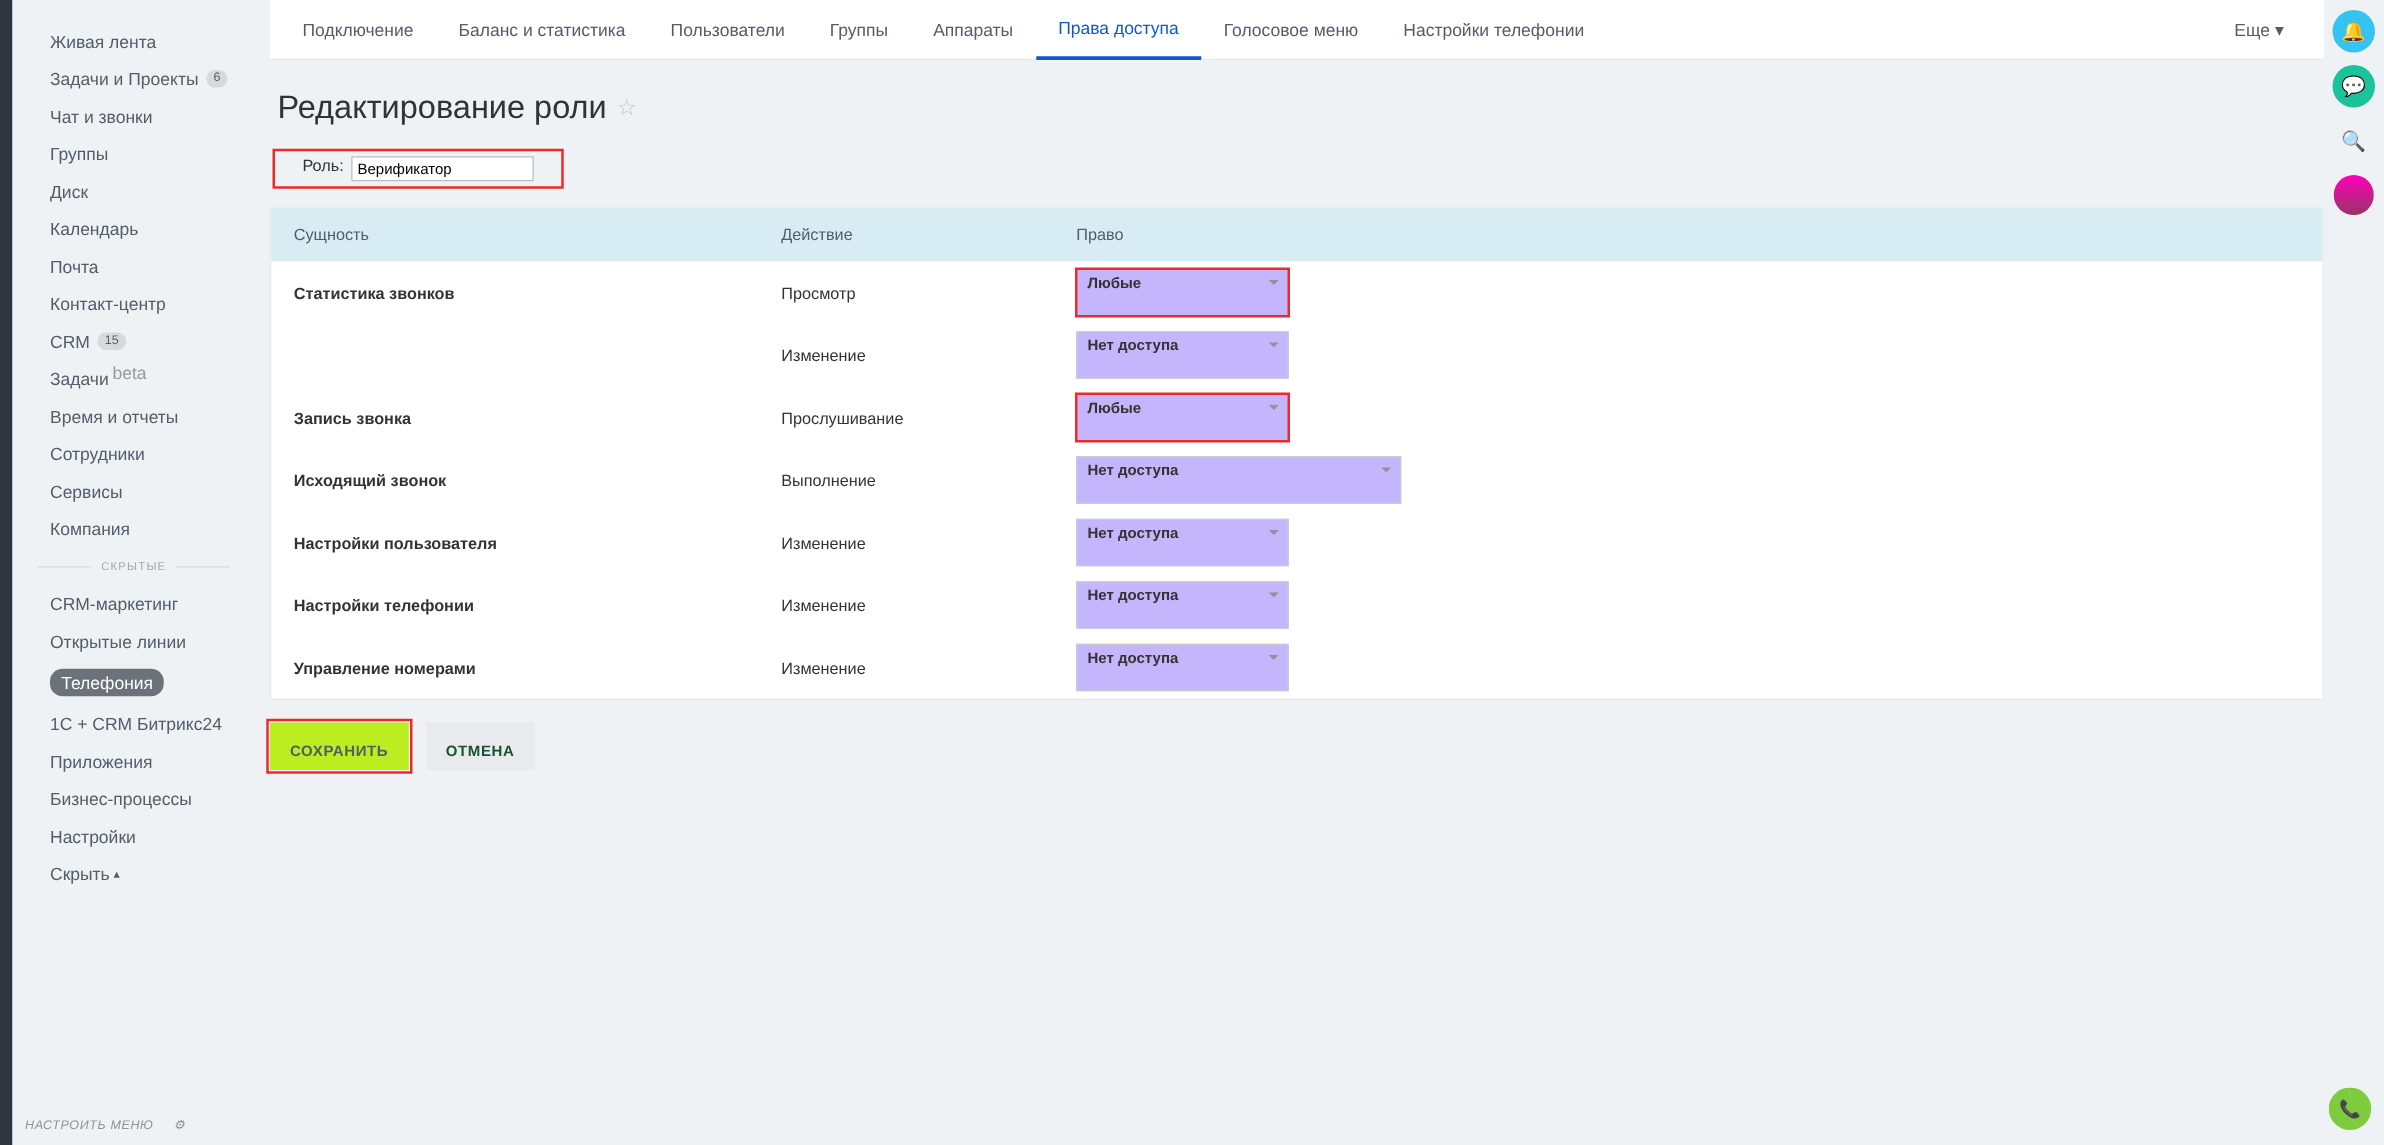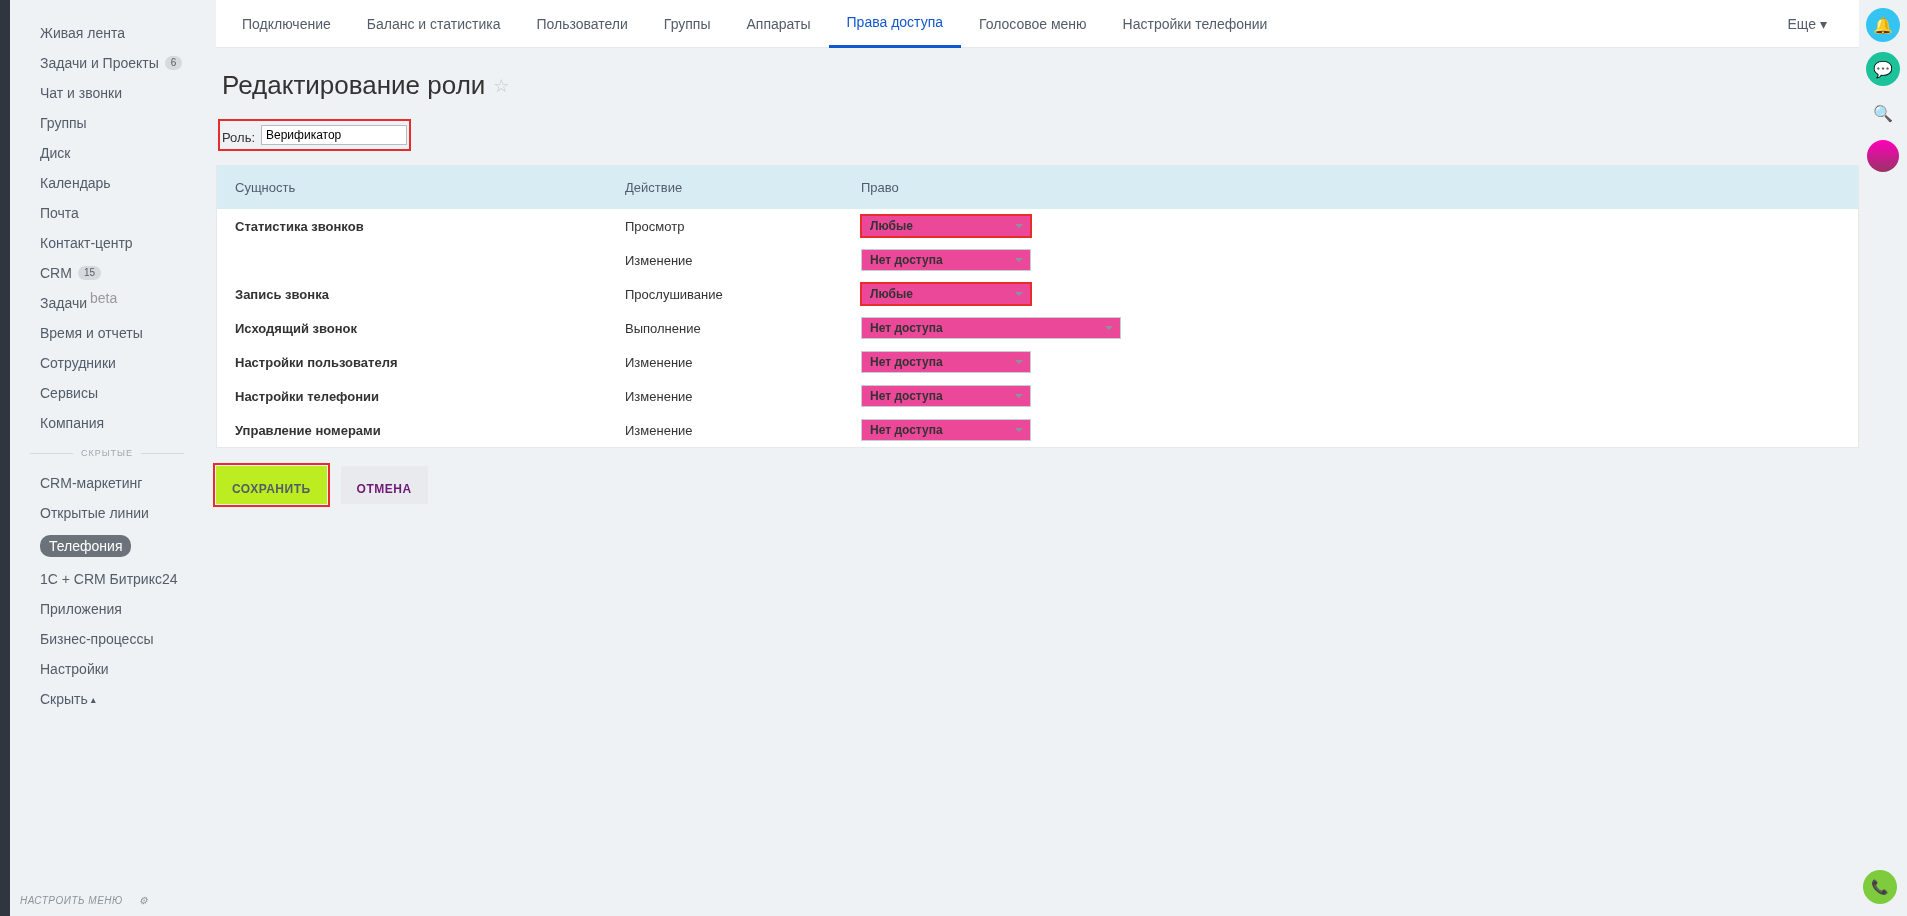--- a/index.html
+++ b/index.html
@@ -14,39 +14,39 @@
 .sidebar-hr:before,.sidebar-hr:after{content:"";flex:1;height:1px;background:#d6dadd;}
 .sidebar-hr span{padding:0 8px;}
 .sidebar-footer { position:fixed; bottom:10px; left:20px; font-size:10px; color:#8c939c; letter-spacing:0.5px; display:flex; align-items:center; gap:16px;font-style:italic;}
 .content { flex:1; padding:0 0 0 12px; }
 .top-tabs { background:#fff; border-bottom:1px solid #e6e9ec; display:flex; align-items:center; height:48px; padding:0 8px; }
 .tab { padding:0 18px; height:48px; display:flex; align-items:center; color:#545c6a; cursor:pointer; font-size:14px;text-align:right;}
 .tab.active { color:#1058d0; border-bottom:3px solid #1058d0; font-weight:500;}
 .tab-more { margin-left:auto; padding-right:24px; color:#545c6a; display:flex; align-items:center; gap:4px;}
 .page-title { font-size:26px; font-weight:300; color:#333; padding:22px 0 18px 6px; display:flex; align-items:center; gap:8px;}
 .star-icon { color:#c0c6cc; font-size:18px; }
-.role-row { display:flex; align-items:flex-end; gap:6px; padding:4px 2px; border:2px solid #e92b2b; width:fit-content; margin-left:2px; margin-bottom:14px; background:#eef2f4;}
+.role-row { display:flex; align-items:flex-start; gap:6px; padding:4px 22px; border:2px solid #e92b2b; width:fit-content; margin-left:2px; margin-bottom:14px; background:#eef2f4;}
 .role-row label{font-size:13px; color:#333;}
 .role-input { width:146px; height:20px; border:1px solid #b5bcc4; font-size:12px; padding:0 4px; background:#fff;}
 .perm-table { background:#fff; border:1px solid #e6e9ec; }
 .perm-head { background:#d8edf3; display:flex; padding:14px 18px; font-size:13px; color:#535c69;}
 .col-ent{width:390px;}
 .col-act{width:236px;}
 .col-pr{flex:1;}
 .perm-row { display:flex; align-items:center; padding:6px 18px; font-size:13px;}
 .ent-name{font-weight:700;}
-.sel { position:relative; display:inline-block; background:#ec4899; border:1px solid #c6cdd3; height:22px; font-size:12px; color:#333; padding:0 24px 0 8px; line-height:20px; cursor:pointer; font-weight:700;}
+.sel { position:relative; display:inline-block; background:#c4b5fd; border:1px solid #c6cdd3; height:38px; font-size:12px; color:#333; padding:0 24px 0 8px; line-height:20px; cursor:pointer; font-weight:700;}
 .sel:after{content:"";position:absolute;right:7px;top:8px;border:4px solid transparent;border-top-color:#8c939c;}
 .sel.w170{width:170px;}
 .sel.w260{width:260px;}
 .sel.hl{outline:2px solid #e92b2b; outline-offset:-1px;}
 .action-row{display:flex;gap:14px;margin-top:18px;}
 .btn{height:38px;padding:16px 16px;font-size:12px;letter-spacing:0.5px;font-weight:700;border:none;cursor:pointer;text-transform:uppercase;}
 .btn-save{background:#bbed21;color:#535c69;outline:2px solid #e92b2b;outline-offset:1px;}
-.btn-cancel{background:#e8eaed;color:#701a75;}
+.btn-cancel{background:#e8eaed;color:#14532d;}
 .right-rail{width:48px;flex-shrink:0;display:flex;flex-direction:column;align-items:center;padding-top:8px;gap:10px;}
 .rail-btn{width:34px;height:34px;border-radius:50%;display:flex;align-items:center;justify-content:center;color:#fff;font-size:16px;}
 .rail-bell{background:#35c3f2;}
 .rail-chat{background:#1bc29a;}
 .rail-search{background:transparent;color:#8c939c;}
 .rail-avatar{width:32px;height:32px;border-radius:50%;background:linear-gradient(#f0b,#936);}
 .rail-phone{position:fixed;bottom:12px;right:10px;width:34px;height:34px;border-radius:50%;background:#7ecb3e;color:#fff;display:flex;align-items:center;justify-content:center;}
 .left-edge{width:10px;background:#2f3640;flex-shrink:0;}
 .hide-caret{font-size:10px;margin-left:3px;}
 </style>

